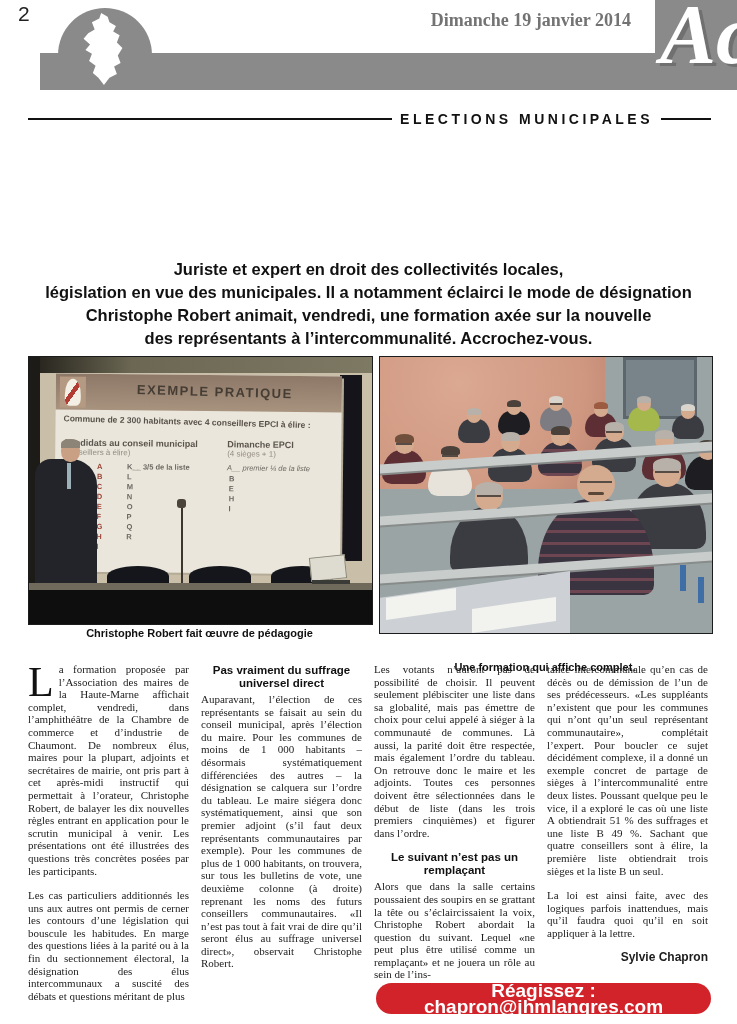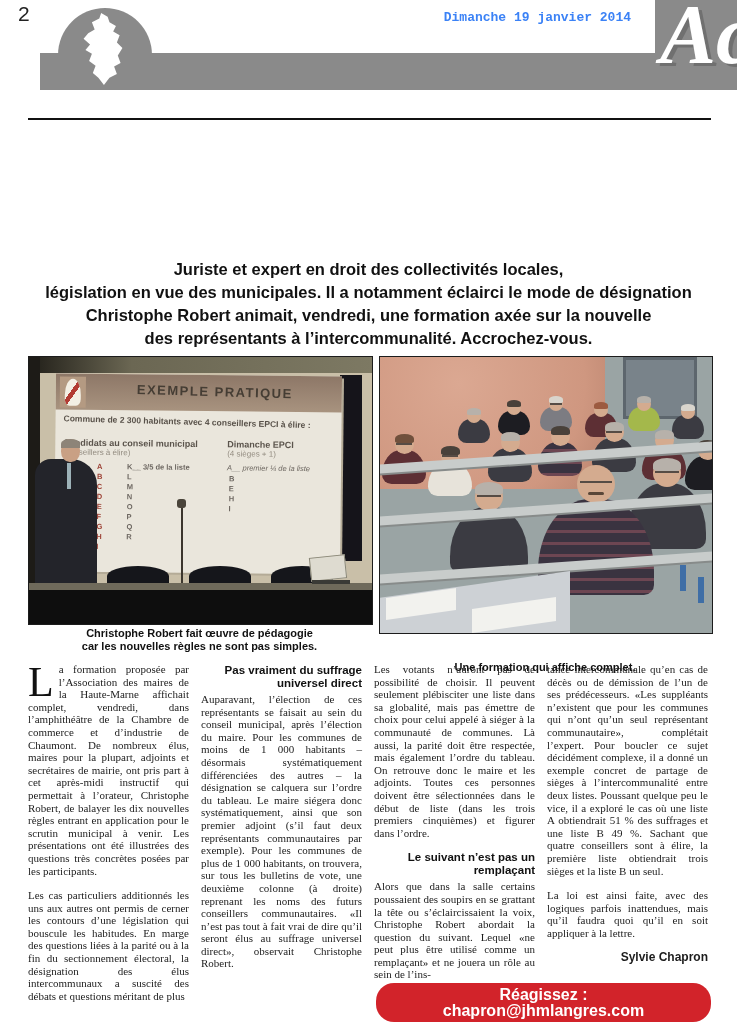--- a/index.html
+++ b/index.html
@@ -6,22 +6,22 @@
   .page { position:relative; width:737px; height:1024px; margin:0 auto; background:#fff;
           overflow:hidden; font-family:"Liberation Serif", serif; color:#1a1a1a; }
 
   
   .page-num { position:absolute; left:18px; top:2px; font-family:"Liberation Sans", sans-serif;
               font-size:21px; color:#222; }
   .band { position:absolute; left:40px; right:0; top:53px; height:37px; background:#8a8a8a; }
   .dome { position:absolute; left:58px; top:8px; width:94px; height:47px;
           background:#8a8a8a; border-radius:94px 94px 0 0; }
   .map-wrap { position:absolute; left:75px; top:12px; width:56px; height:74px; z-index:3; }
-  .date { position:absolute; right:106px; top:10px; font-family:Liberation Mono, monospace;
-          font-weight:bold; font-size:13px; color:#3b82f6; }
+  .date { position:absolute; right:106px; top:10px; font-family:Liberation Serif, serif;
+          font-weight:bold; font-size:18px; color:#737373; }
   .ac-box { position:absolute; right:0; top:0; width:82px; height:90px; background:#8a8a8a;
             overflow:hidden; z-index:2; }
   .ac { position:absolute; left:5px; top:-14px; font-family:"Liberation Serif", serif;
         font-style:italic; font-weight:bold; font-size:84px; color:#fff;
         text-shadow:4px 3px 0 #707070; white-space:nowrap; }
 
   
   .section-row { position:absolute; top:110px; left:28px; right:26px; height:18px;
                  display:flex; align-items:center; }
   .rule { height:2px; background:#111; }
@@ -125,30 +125,30 @@
   .p-lg .head { width:28px; height:28px; } .p-lg .torso { width:78px; height:66px; }
   .p-xl .head { width:38px; height:38px; } .p-xl .torso { width:116px; height:96px; }
 
   
   .body-cols { position:absolute; left:28px; top:663px; width:682px; height:361px; overflow:hidden;
                display:flex; gap:12px; }
   .col { width:161px; flex:0 0 161px; font-size:11px; line-height:12.6px; text-align:justify;
          color:#1c1c1c; }
   .blk { margin:0 0 12px; }
   .blk.subhead { font-family:"Liberation Sans", sans-serif; font-weight:bold; font-size:11.5px;
-                 line-height:13px; text-align:right; margin:1px 0 3px; color:#111; }
+                 line-height:13px; text-align:center; margin:1px 0 3px; color:#111; }
   .blk.author { font-family:"Liberation Sans", sans-serif; font-weight:bold; font-size:12px;
                 text-align:right; margin-top:2px; }
   .dropcap { float:left; font-size:42px; line-height:34px; padding:2px 5px 0 0; color:#111; }
 
   
-  .contact { position:absolute; left:376px; top:983px; width:335px; height:39px; background:#d2232a;
+  .contact { position:absolute; left:376px; top:983px; width:335px; height:31px; background:#d2232a;
              border-radius:18px; display:flex; flex-direction:column; justify-content:center;
              text-align:center; color:#fff; font-family:"Liberation Sans", sans-serif;
-             font-weight:bold; font-size:16px; line-height:16px; }
+             font-weight:bold; font-size:19px; line-height:16px; }
 </style>
 </head>
 <body>
 
 <div class="page">
 
   <div class="page-num">2</div>
   <div class="band"></div>
   <div class="dome"></div>
   <div class="map-wrap">
@@ -156,20 +156,21 @@
       <path fill="#ffffff" d="M28,1 L35,5 37,11 44,15 41,21 48,25 45,33 51,39 46,47 49,55 42,59 45,67 37,71 31,79 25,71 19,66 22,58 15,53 18,45 11,41 16,35 9,29 14,23 21,19 18,11 26,7 Z"></path>
     </svg>
   </div>
   <div class="date">Dimanche 19 janvier 2014</div>
   <div class="ac-box">
     <div class="ac">Ac</div>
   </div>
 
   <div class="section-row">
     <div class="rule rule-left"></div>
+    <div class="section-label">ELECTIONS MUNICIPALES</div>
     <div class="rule rule-right"></div>
   </div>
 
 
   <div class="lede">
     <div>Juriste et expert en droit des collectivités locales,</div>
     <div>législation en vue des municipales. Il a notamment éclairci le mode de désignation</div>
     <div>Christophe Robert animait, vendredi, une formation axée sur la nouvelle</div>
     <div>des représentants à l’intercommunalité. Accrochez-vous.</div>
   </div>
@@ -227,21 +228,20 @@
     <div class="chair" style="left:242px;"></div>
     <div class="laptop">
       <div class="laptop-screen"></div>
         <div class="laptop-base"></div>
     </div>
     <div class="table-top"></div>
     <div class="table-front"></div>
   </div>
   <div class="caption cap-left">
     <div>Christophe Robert fait œuvre de pédagogie</div>
-    <div>car les nouvelles règles ne sont pas simples.</div>
   </div>
 
   <div class="photo photo-right">
     <div class="wall-salmon"></div>
     <div class="wall-screen"></div>
     <div class="desk-strip" style="top:96px;"></div>
     <div class="desk-strip" style="top:148px;"></div>
     <div class="desk-strip" style="top:206px;"></div>
 
     <div class="person p-sm" style="left:78px; top:52px;">

